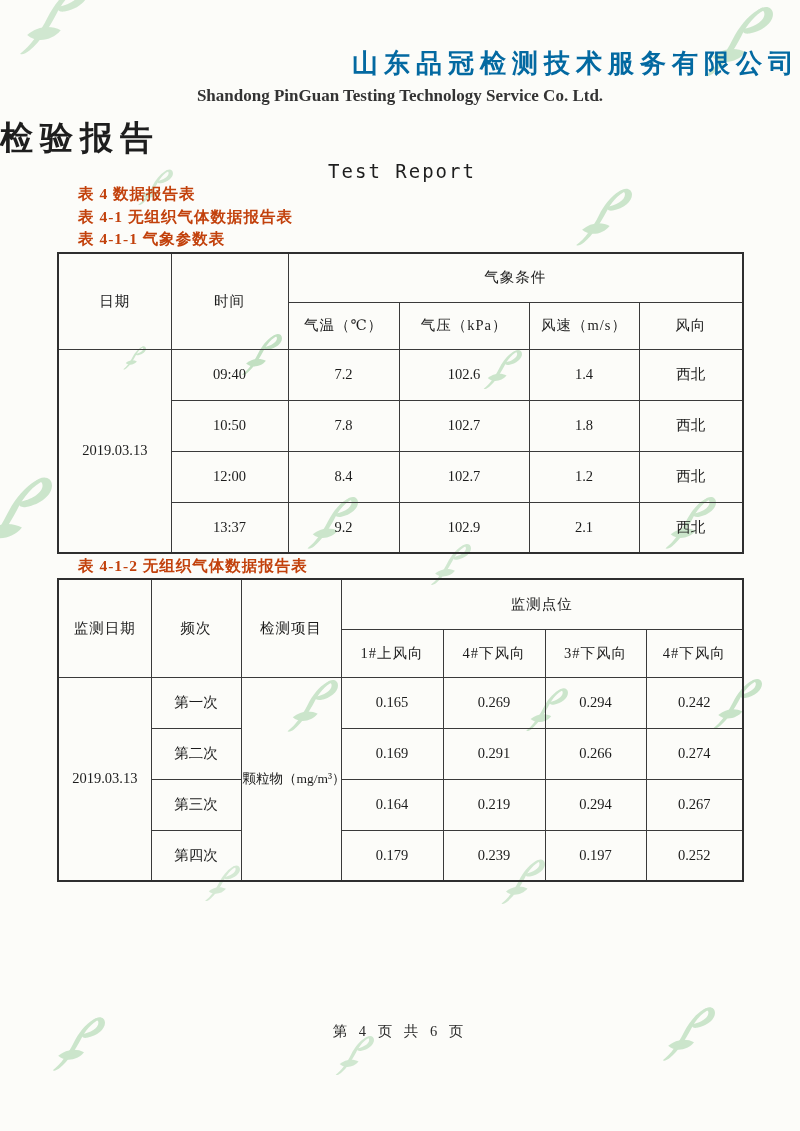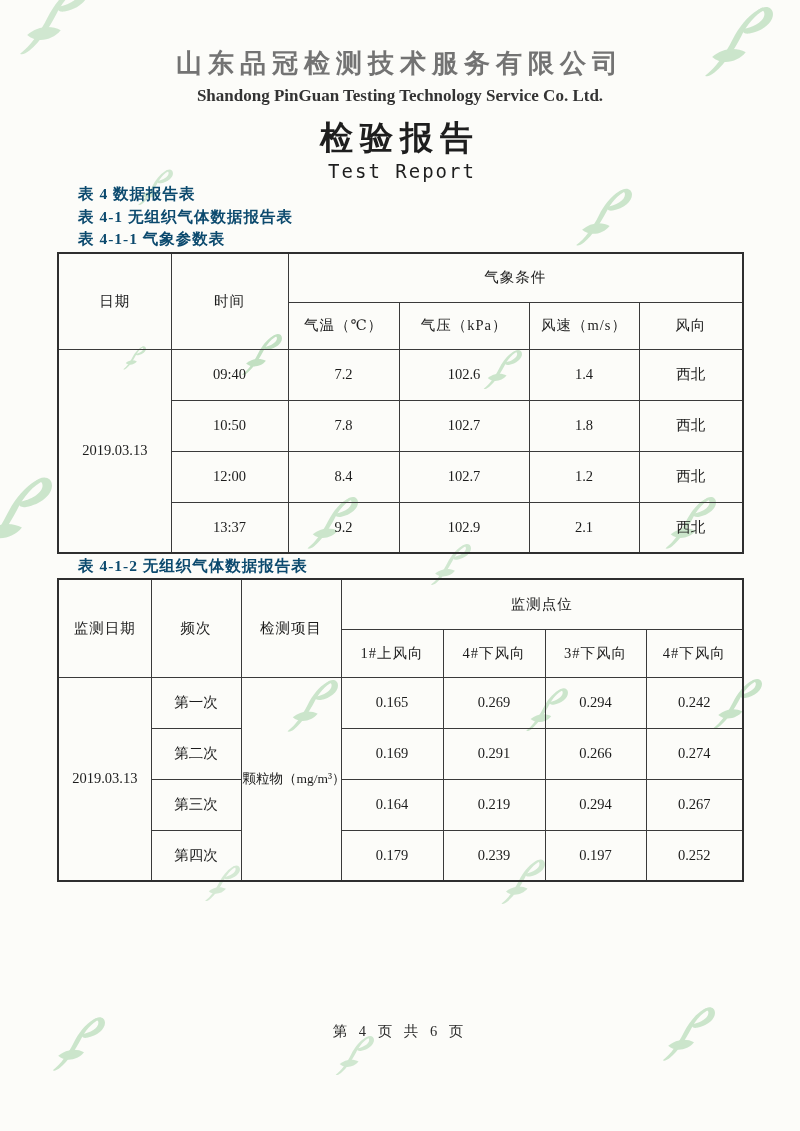--- a/index.html
+++ b/index.html
@@ -8,39 +8,39 @@
     position:relative; width:800px; height:1131px; margin:0 auto;
     background:#fcfcf9; overflow:hidden;
     font-family:"Liberation Serif","DejaVu Serif",serif; color:#222;
   }
   .content { position:relative; z-index:2; }
   
   .wm { position:absolute; z-index:1; color:#9ccf9f; pointer-events:none; }
   .wm svg { display:block; width:100%; height:100%; }
   
   .company-cn {
-    position:absolute; left:0; right:0; top:46px; text-align:center;
-    font-size:26px; font-weight:bold; letter-spacing:6px; color:#737373;
+    position:absolute; left:0; right:0; top:46px; text-align:right;
+    font-size:26px; font-weight:bold; letter-spacing:6px; color:#0369a1;
   }
   .company-en {
     position:absolute; left:0; right:0; top:86px; text-align:center;
     font-size:17px; font-weight:bold; color:#333;
   }
   .report-cn {
-    position:absolute; left:0; right:0; top:116px; text-align:center;
+    position:absolute; left:0; right:0; top:116px; text-align:left;
     font-size:33px; font-weight:bold; letter-spacing:7px; color:#1e1e1e;
   }
   .report-en {
     position:absolute; left:4px; right:0; top:160px; text-align:center;
     font-size:19px; letter-spacing:2px; color:#1e1e1e;
     font-family:"DejaVu Sans Mono","Liberation Mono",monospace;
   }
   .tbl-label {
     position:absolute; left:78px; font-size:15.5px; font-weight:bold;
-    letter-spacing:1px; color:#0c4a6e; white-space:nowrap;
+    letter-spacing:1px; color:#c2410c; white-space:nowrap;
   }
   .lbl-1 { top:184px; } .lbl-2 { top:207px; } .lbl-3 { top:229px; } .lbl-4 { top:556px;font-family:Liberation Serif, serif; }
   
   table { border-collapse:collapse; table-layout:fixed; position:absolute; left:57px; background:transparent; }
   .t1 { top:252px; width:686px; }
   .t2 { top:578px; width:686px; }
   td {
     border:1px solid #3a3a3a; text-align:center; vertical-align:middle;
     font-size:14.5px; color:#1c1c1c; overflow:visible;
   }

